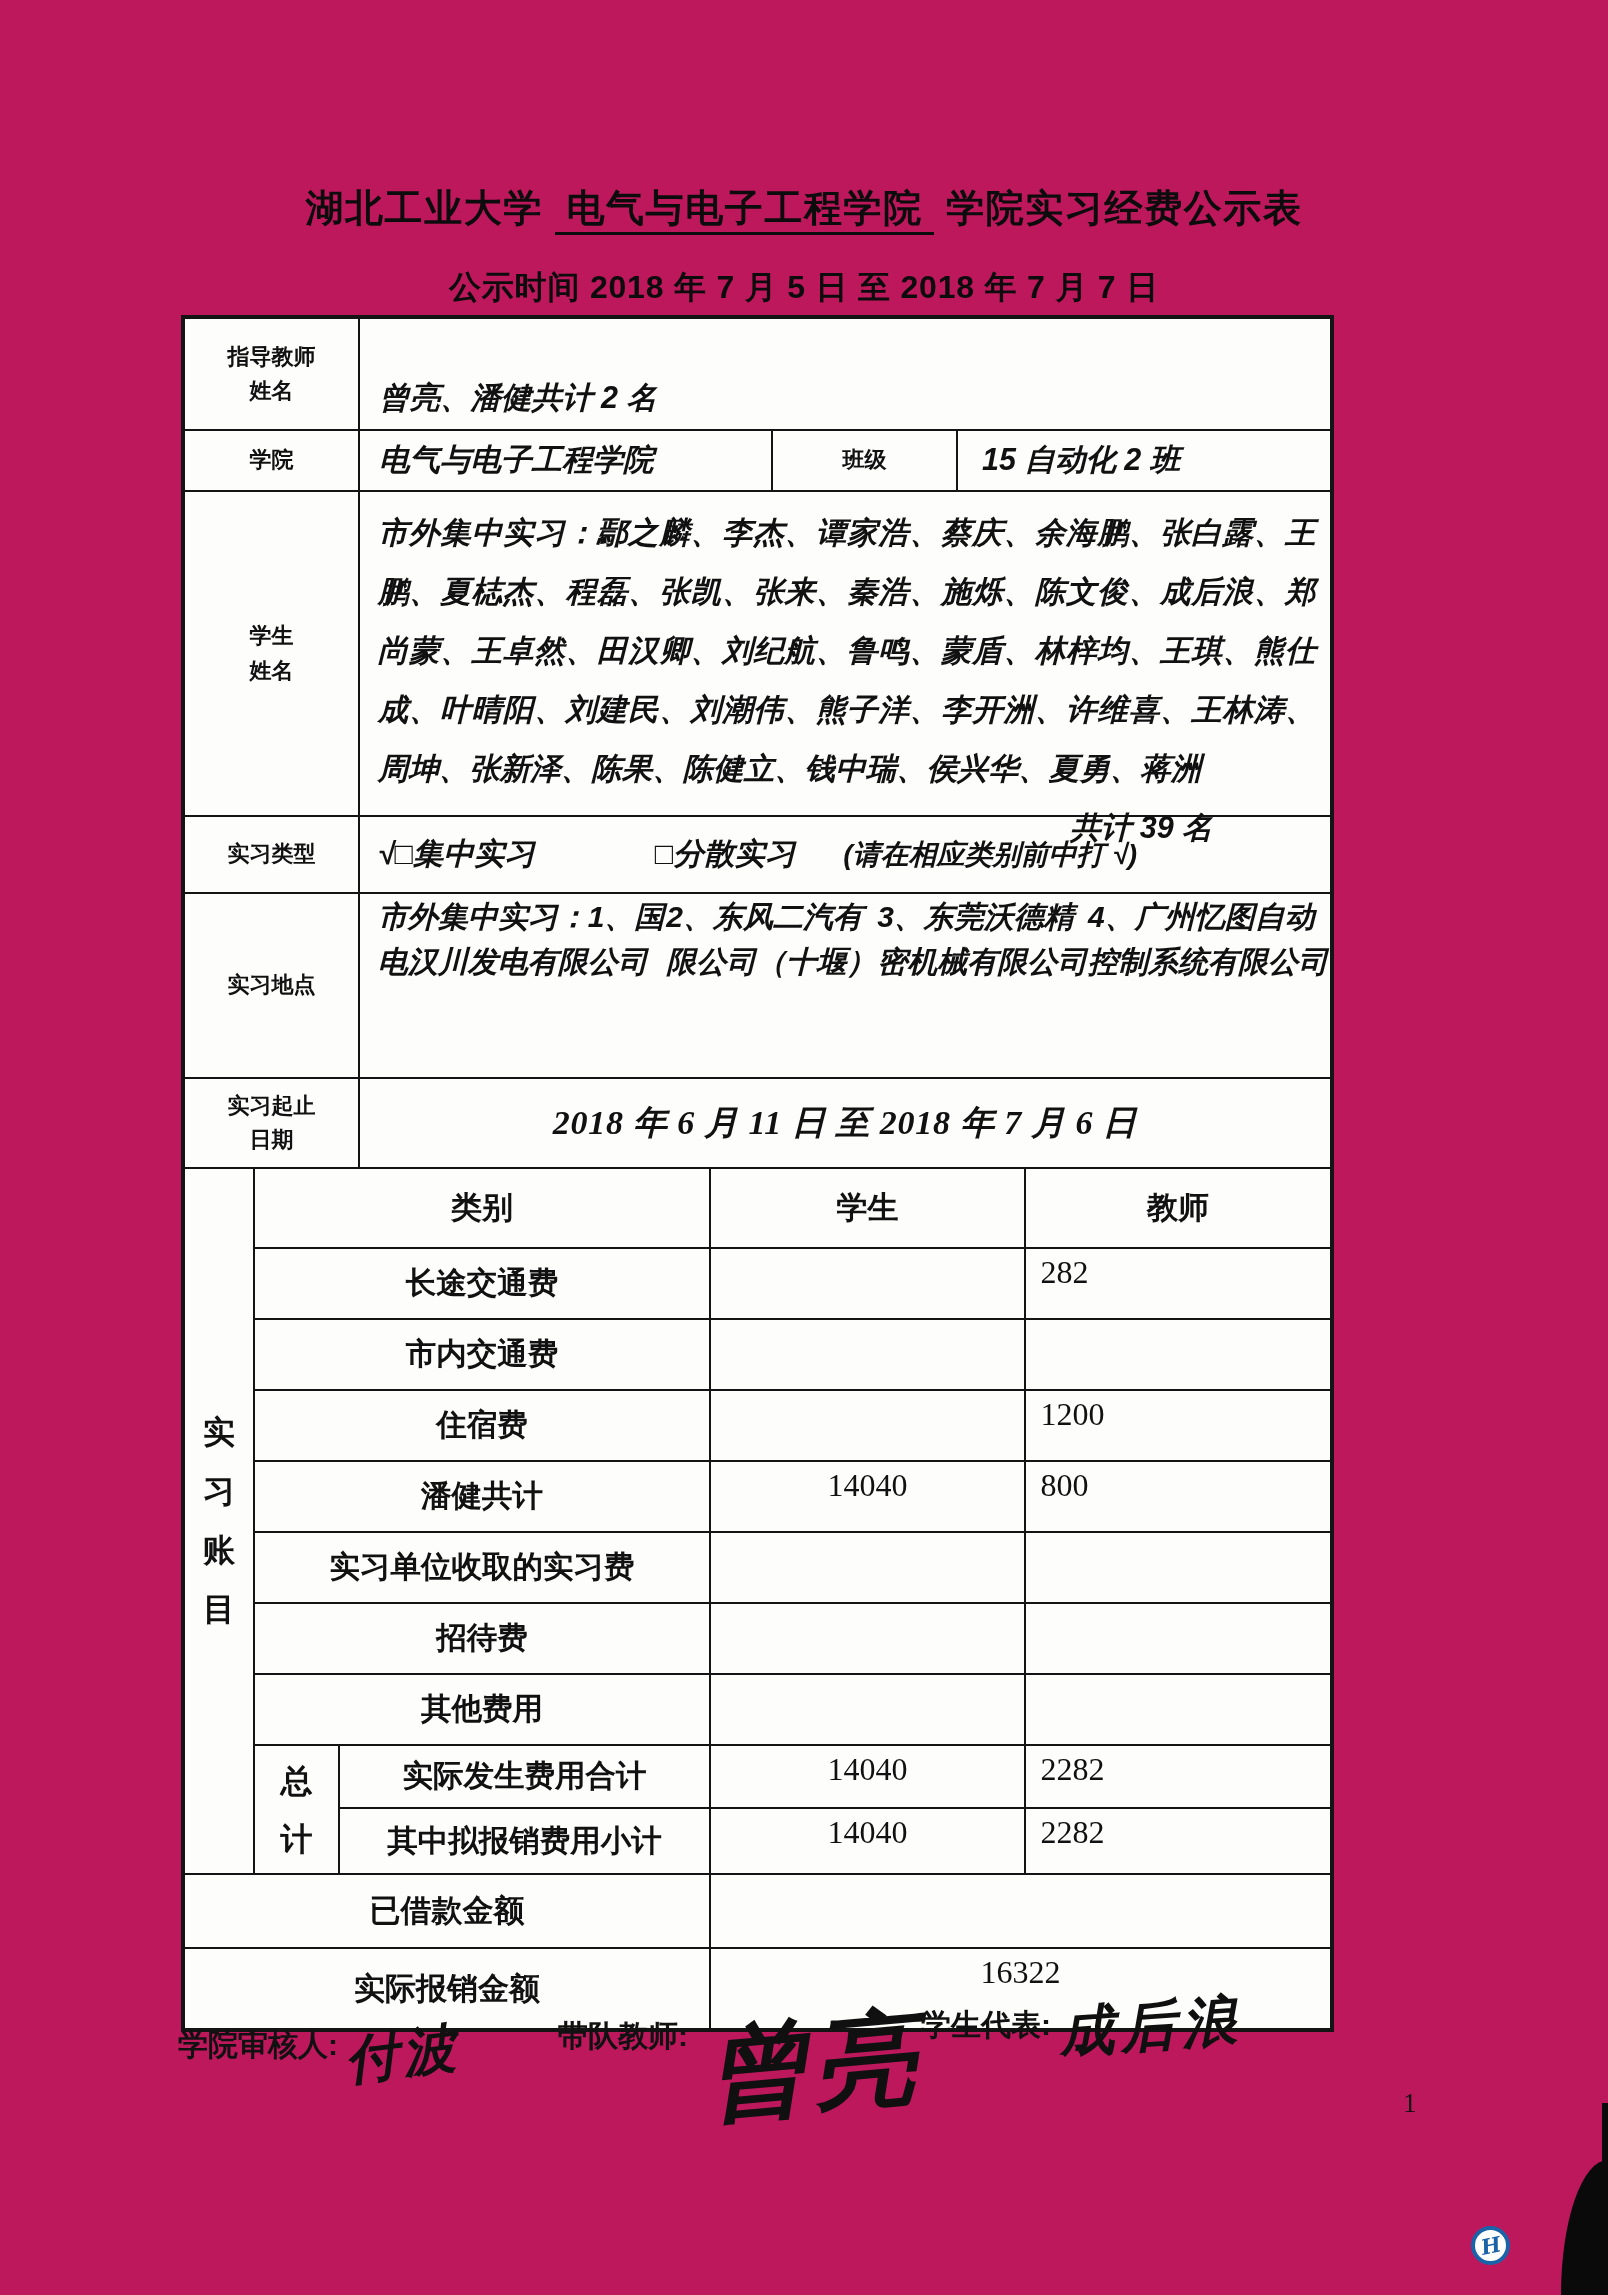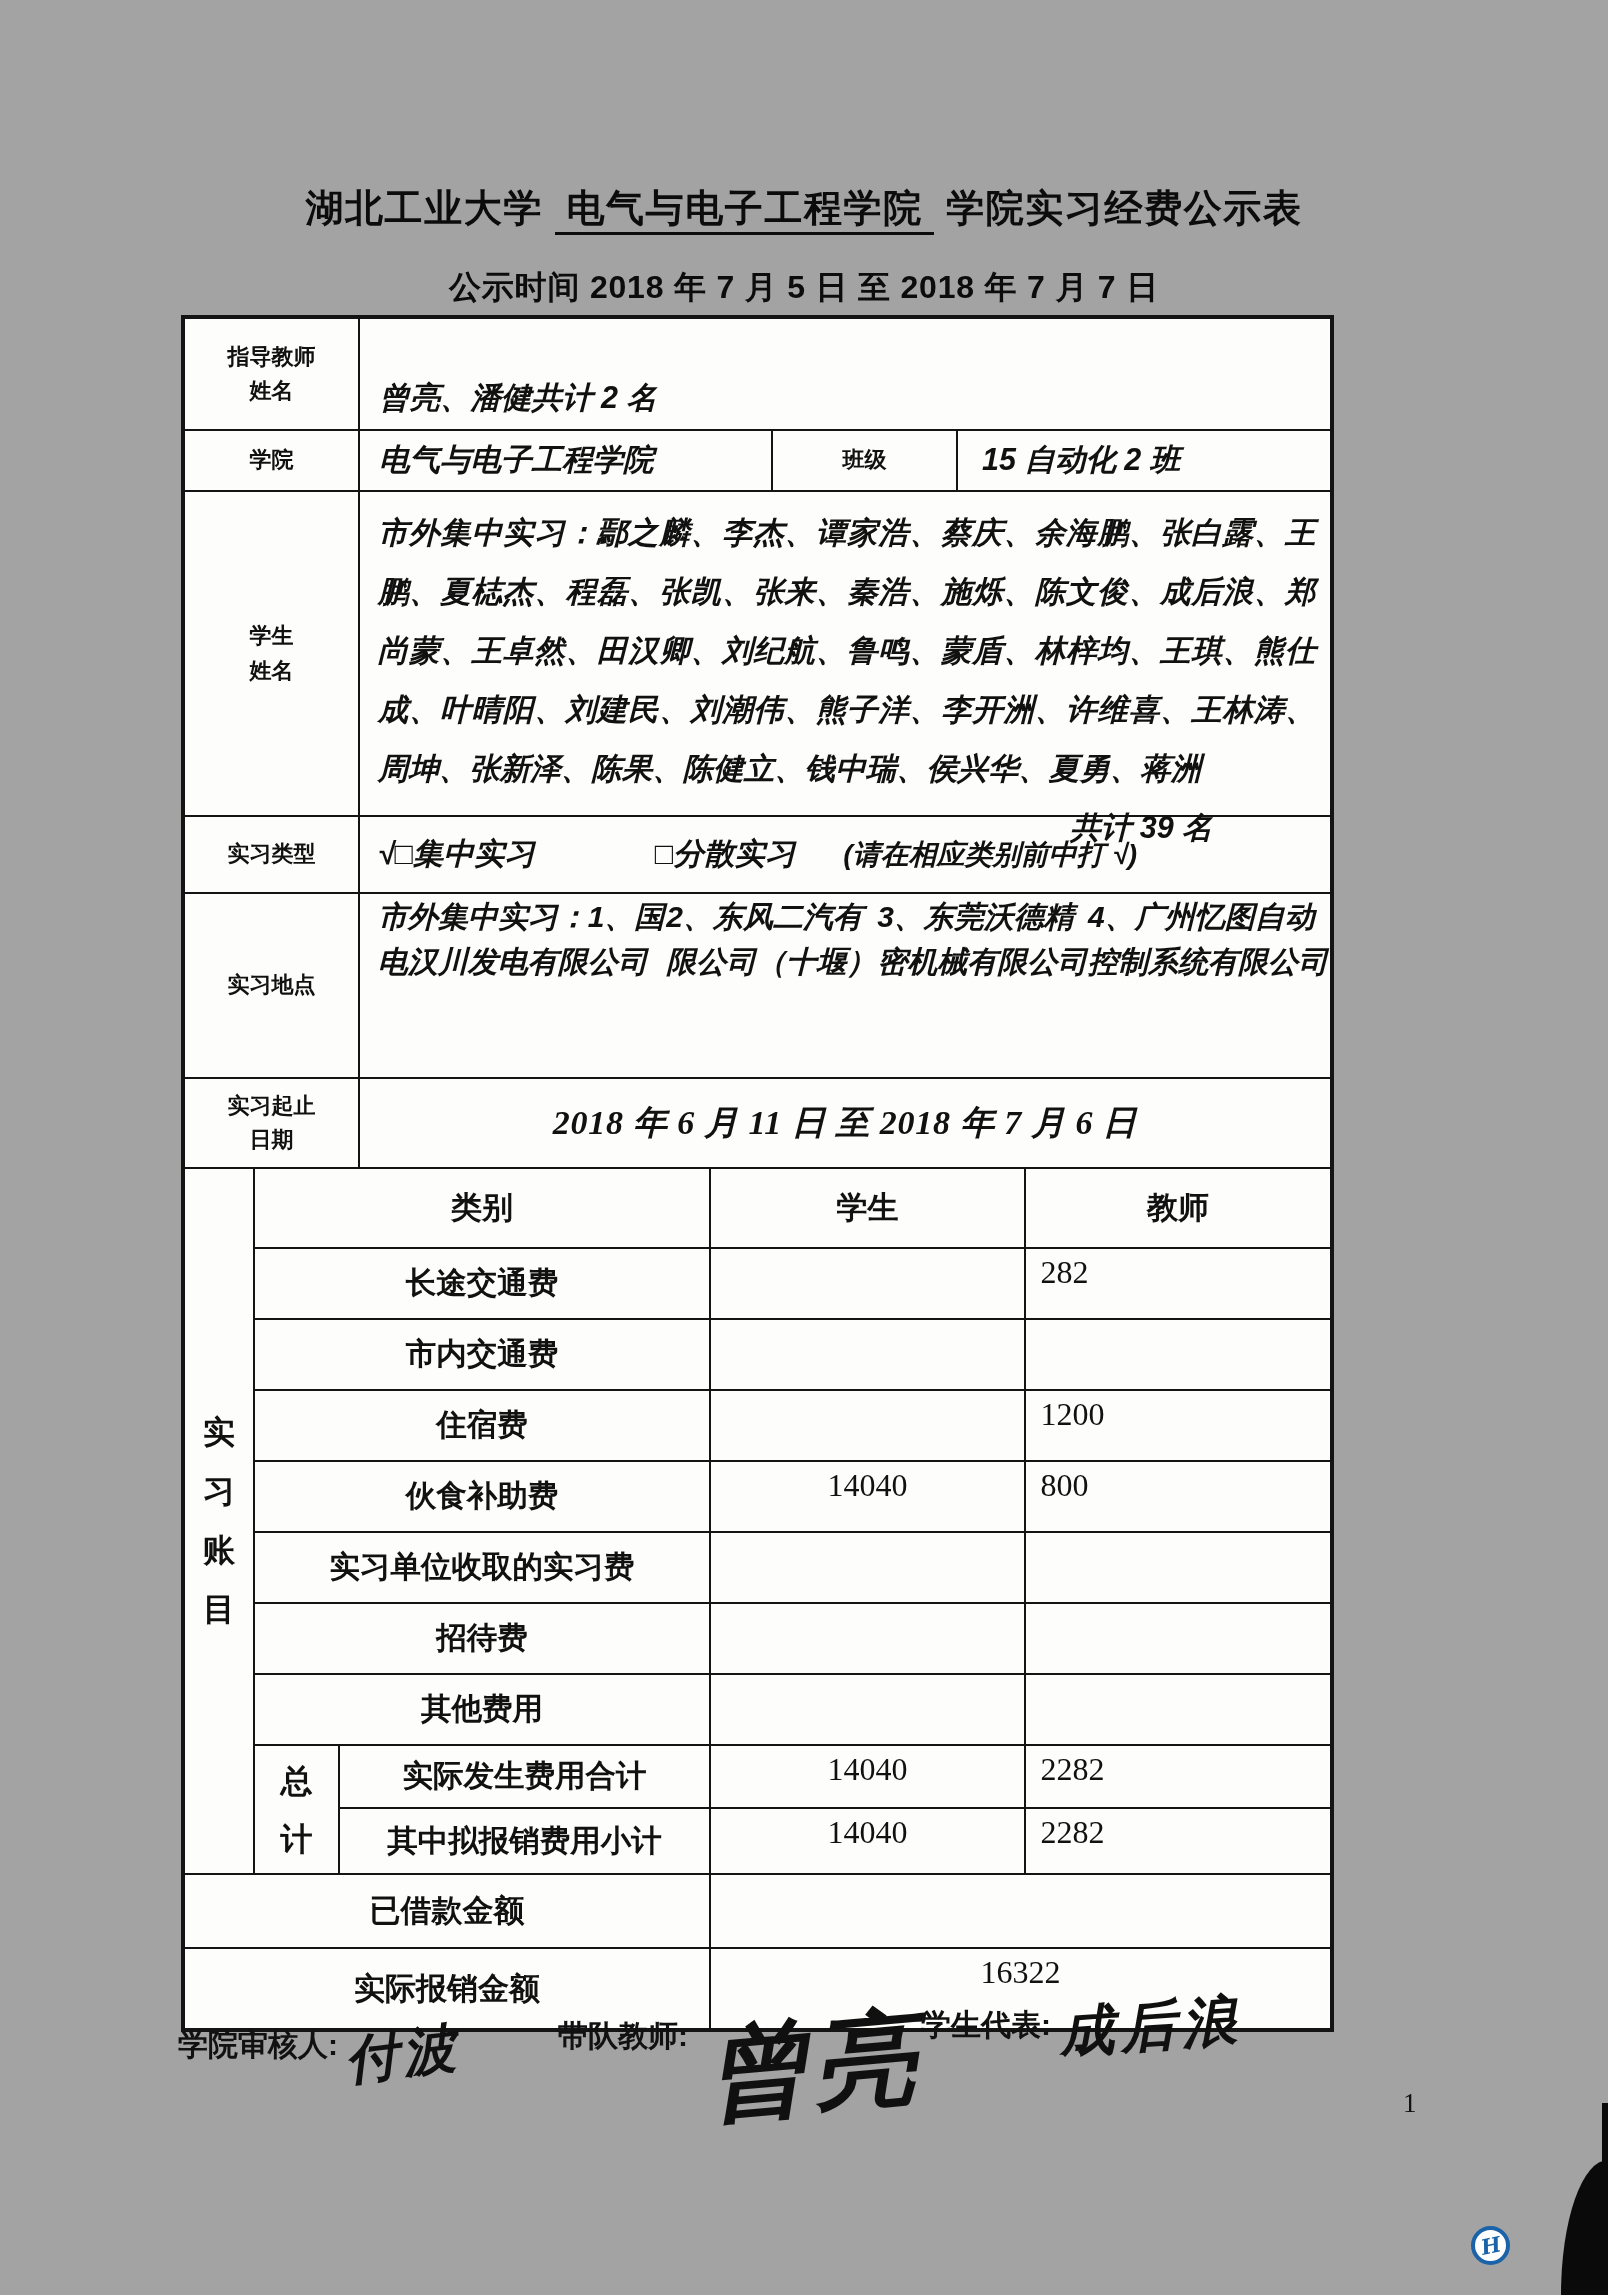--- a/index.html
+++ b/index.html
@@ -1,19 +1,19 @@
 <!DOCTYPE html>
 <html style="font-size:13px"><head>
 <meta charset="utf-8">
 <style>
   * { margin:0; padding:0; box-sizing:border-box; }
   html,body { background:#e8e8e8; }
   body { font-family:"Liberation Serif", serif; color:#111; }
   .page {
-    position:relative; width:1608px; height:2295px; background:#a3a3a3;
+    position:relative; width:1608px; height:2295px; background:#be185d;
     margin:0 auto; overflow:hidden;
   }
   
   .doc-title {
     position:absolute; top:183px; left:0; width:100%;
     text-align:center; font-size:38px; font-weight:700; letter-spacing:1.6px;
     font-family:"Liberation Sans", sans-serif; color:#0c0c0c;
   }
   .doc-title .u { border-bottom:3.2px solid #0c0c0c; padding:0 11.2px 3.2px 11.2px; }
   .doc-subtitle {
@@ -209,21 +209,21 @@
           <div class="cell acc-cat">市内交通费</div>
           <div class="cell acc-stu num"></div>
           <div class="cell acc-tea num"></div>
         </div>
         <div class="acc-row exp-row">
           <div class="cell acc-cat">住宿费</div>
           <div class="cell acc-stu num"></div>
           <div class="cell acc-tea num">1200</div>
         </div>
         <div class="acc-row exp-row">
-          <div class="cell acc-cat">伙食补助费</div>
+          <div class="cell acc-cat">潘健共计</div>
           <div class="cell acc-stu num">14040</div>
           <div class="cell acc-tea num">800</div>
         </div>
         <div class="acc-row exp-row">
           <div class="cell acc-cat">实习单位收取的实习费</div>
           <div class="cell acc-stu num"></div>
           <div class="cell acc-tea num"></div>
         </div>
         <div class="acc-row exp-row">
           <div class="cell acc-cat">招待费</div>

